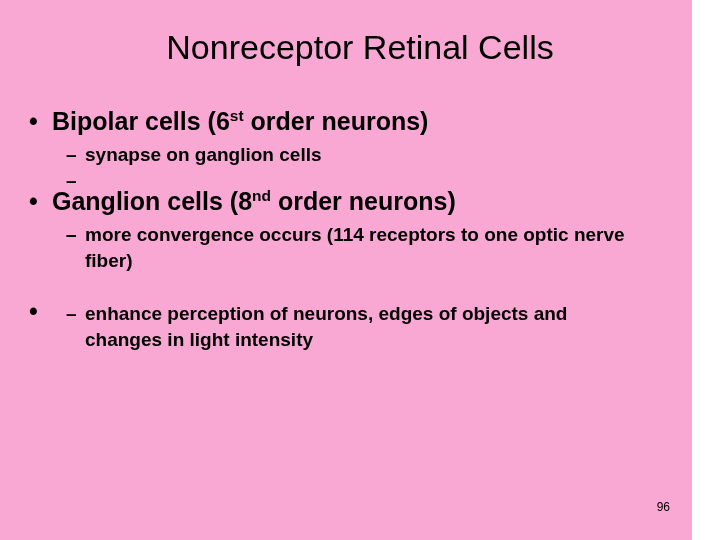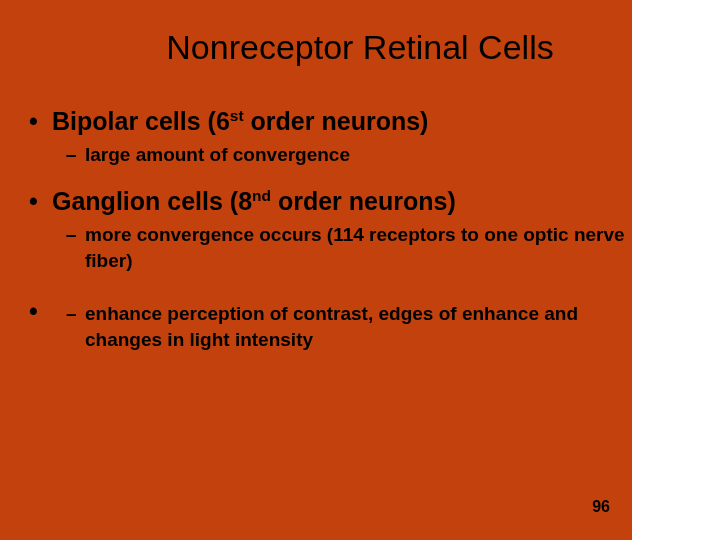--- a/index.html
+++ b/index.html
@@ -4,23 +4,23 @@
 <style>
   html, body {
     margin: 0;
     padding: 0;
   }
   body {
     background: #ffffff;
   }
   #slide {
     position: relative;
-    width: 632px;
+    width: 692px;
     height: 540px;
-    background: #c2410c;
+    background: #f9a8d4;
     color: #000000;
     font-family: "Liberation Sans", sans-serif;
     overflow: hidden;
     -webkit-font-smoothing: none;
   }
 
   
   #slide-title {
     position: absolute;
     left: 0;
@@ -93,43 +93,43 @@
     font-size: 0.62em;
     vertical-align: super;
     line-height: 0;
     font-weight: bold;
   }
 
   #page-number {
     position: absolute;
     right: 22px;
     top: 498px;
-    font-size: 16px;
-    font-weight: bold;
+    font-size: 12px;
+    font-weight: normal;
     line-height: 18px;
   }
 </style>
 </head>
 <body>
 
 <div id="slide">
 
   <div id="slide-title">Nonreceptor Retinal Cells</div>
 
   <div id="body">
 
     <div class="group">
       <p class="lvl1">
         <span class="marker">•</span><span>Bipolar cells (6</span><sup>st</sup><span> order neurons)</span>
       </p>
       <p class="lvl2">
-        <span class="marker">–</span>
+        <span class="marker">–</span><span>synapse on ganglion cells</span>
       </p>
       <p class="lvl2">
-        <span class="marker">–</span><span>large amount of convergence</span>
+        <span class="marker">–</span>
       </p>
     </div>
 
     <div class="gap-after-sub"></div>
 
     <div class="group">
       <p class="lvl1">
         <span class="marker">•</span><span>Ganglion cells (8</span><sup>nd</sup><span> order neurons)</span>
       </p>
       <p class="lvl2">
@@ -141,21 +141,21 @@
     </div>
 
     <div class="gap-after-sub"></div>
 
     <div class="group">
       <p class="lvl1">
         <span class="marker">•</span>
       </p>
       <div class="gap-small"></div>
       <p class="lvl2">
-        <span class="marker">–</span><span>enhance perception of contrast, edges of enhance and changes in light intensity</span>
+        <span class="marker">–</span><span>enhance perception of neurons, edges of objects and changes in light intensity</span>
       </p>
     </div>
 
   </div>
 
   <div id="page-number">96</div>
 
 </div>
 
 </body></html>

